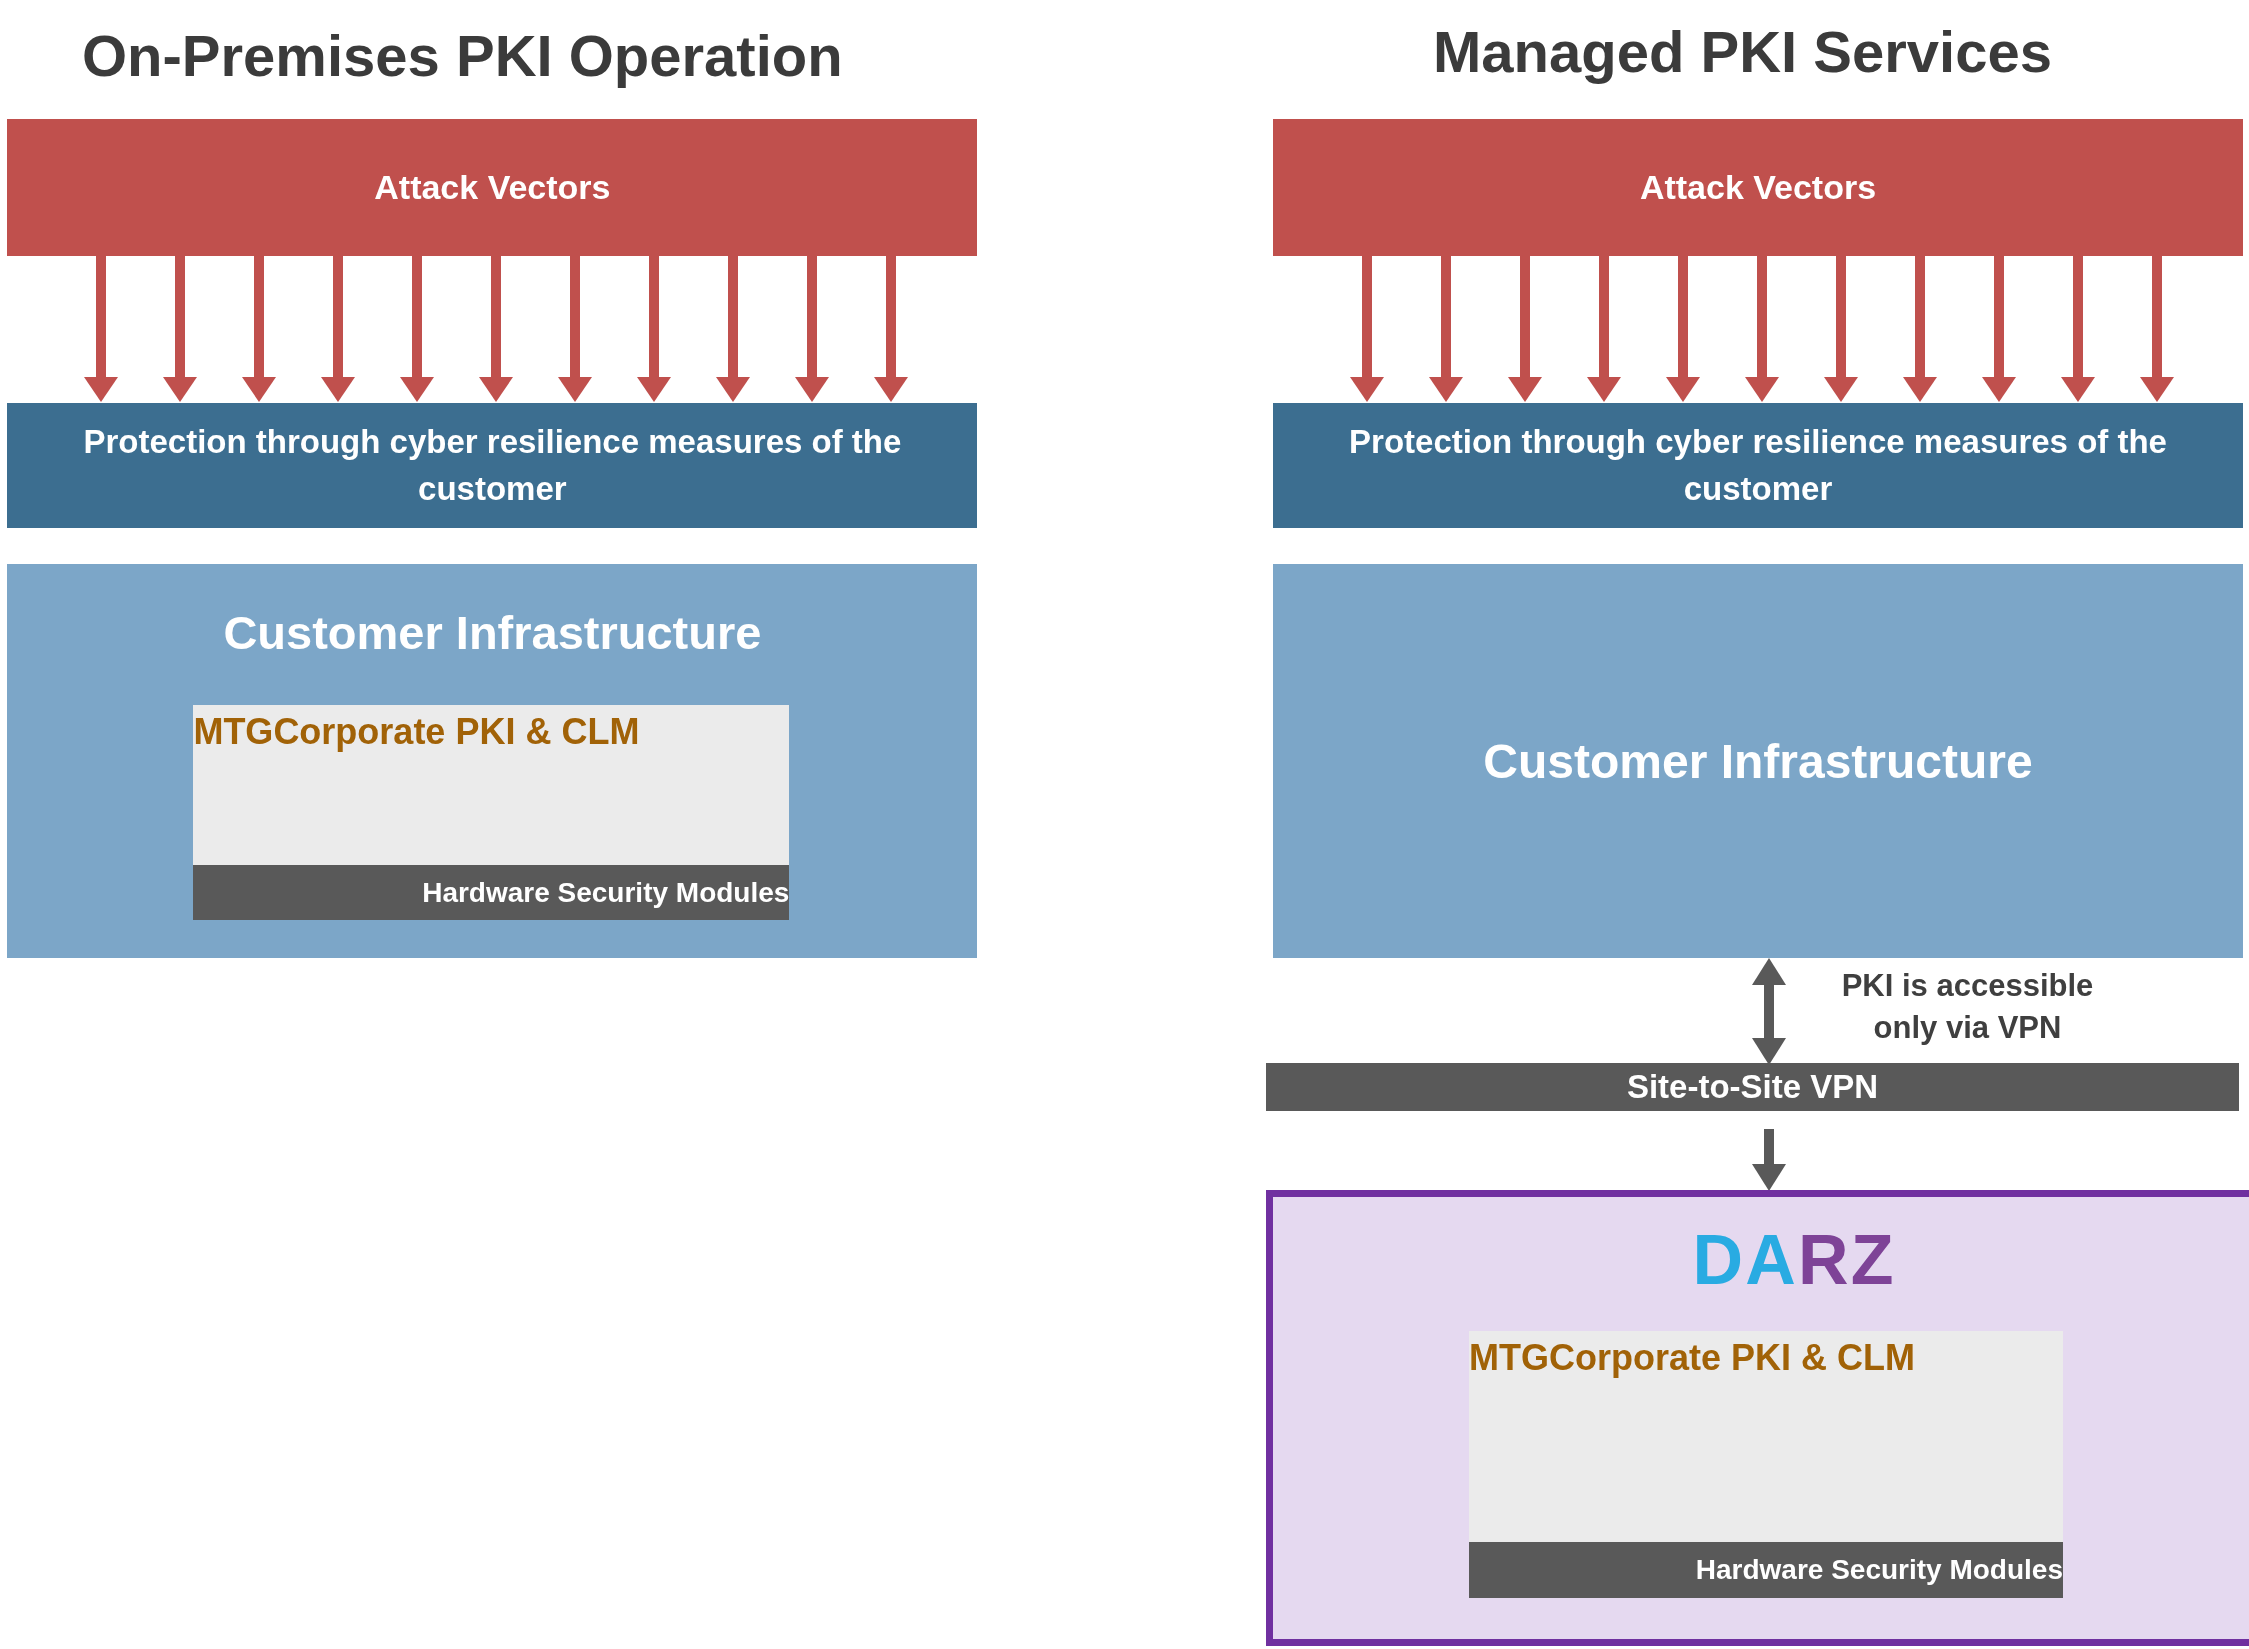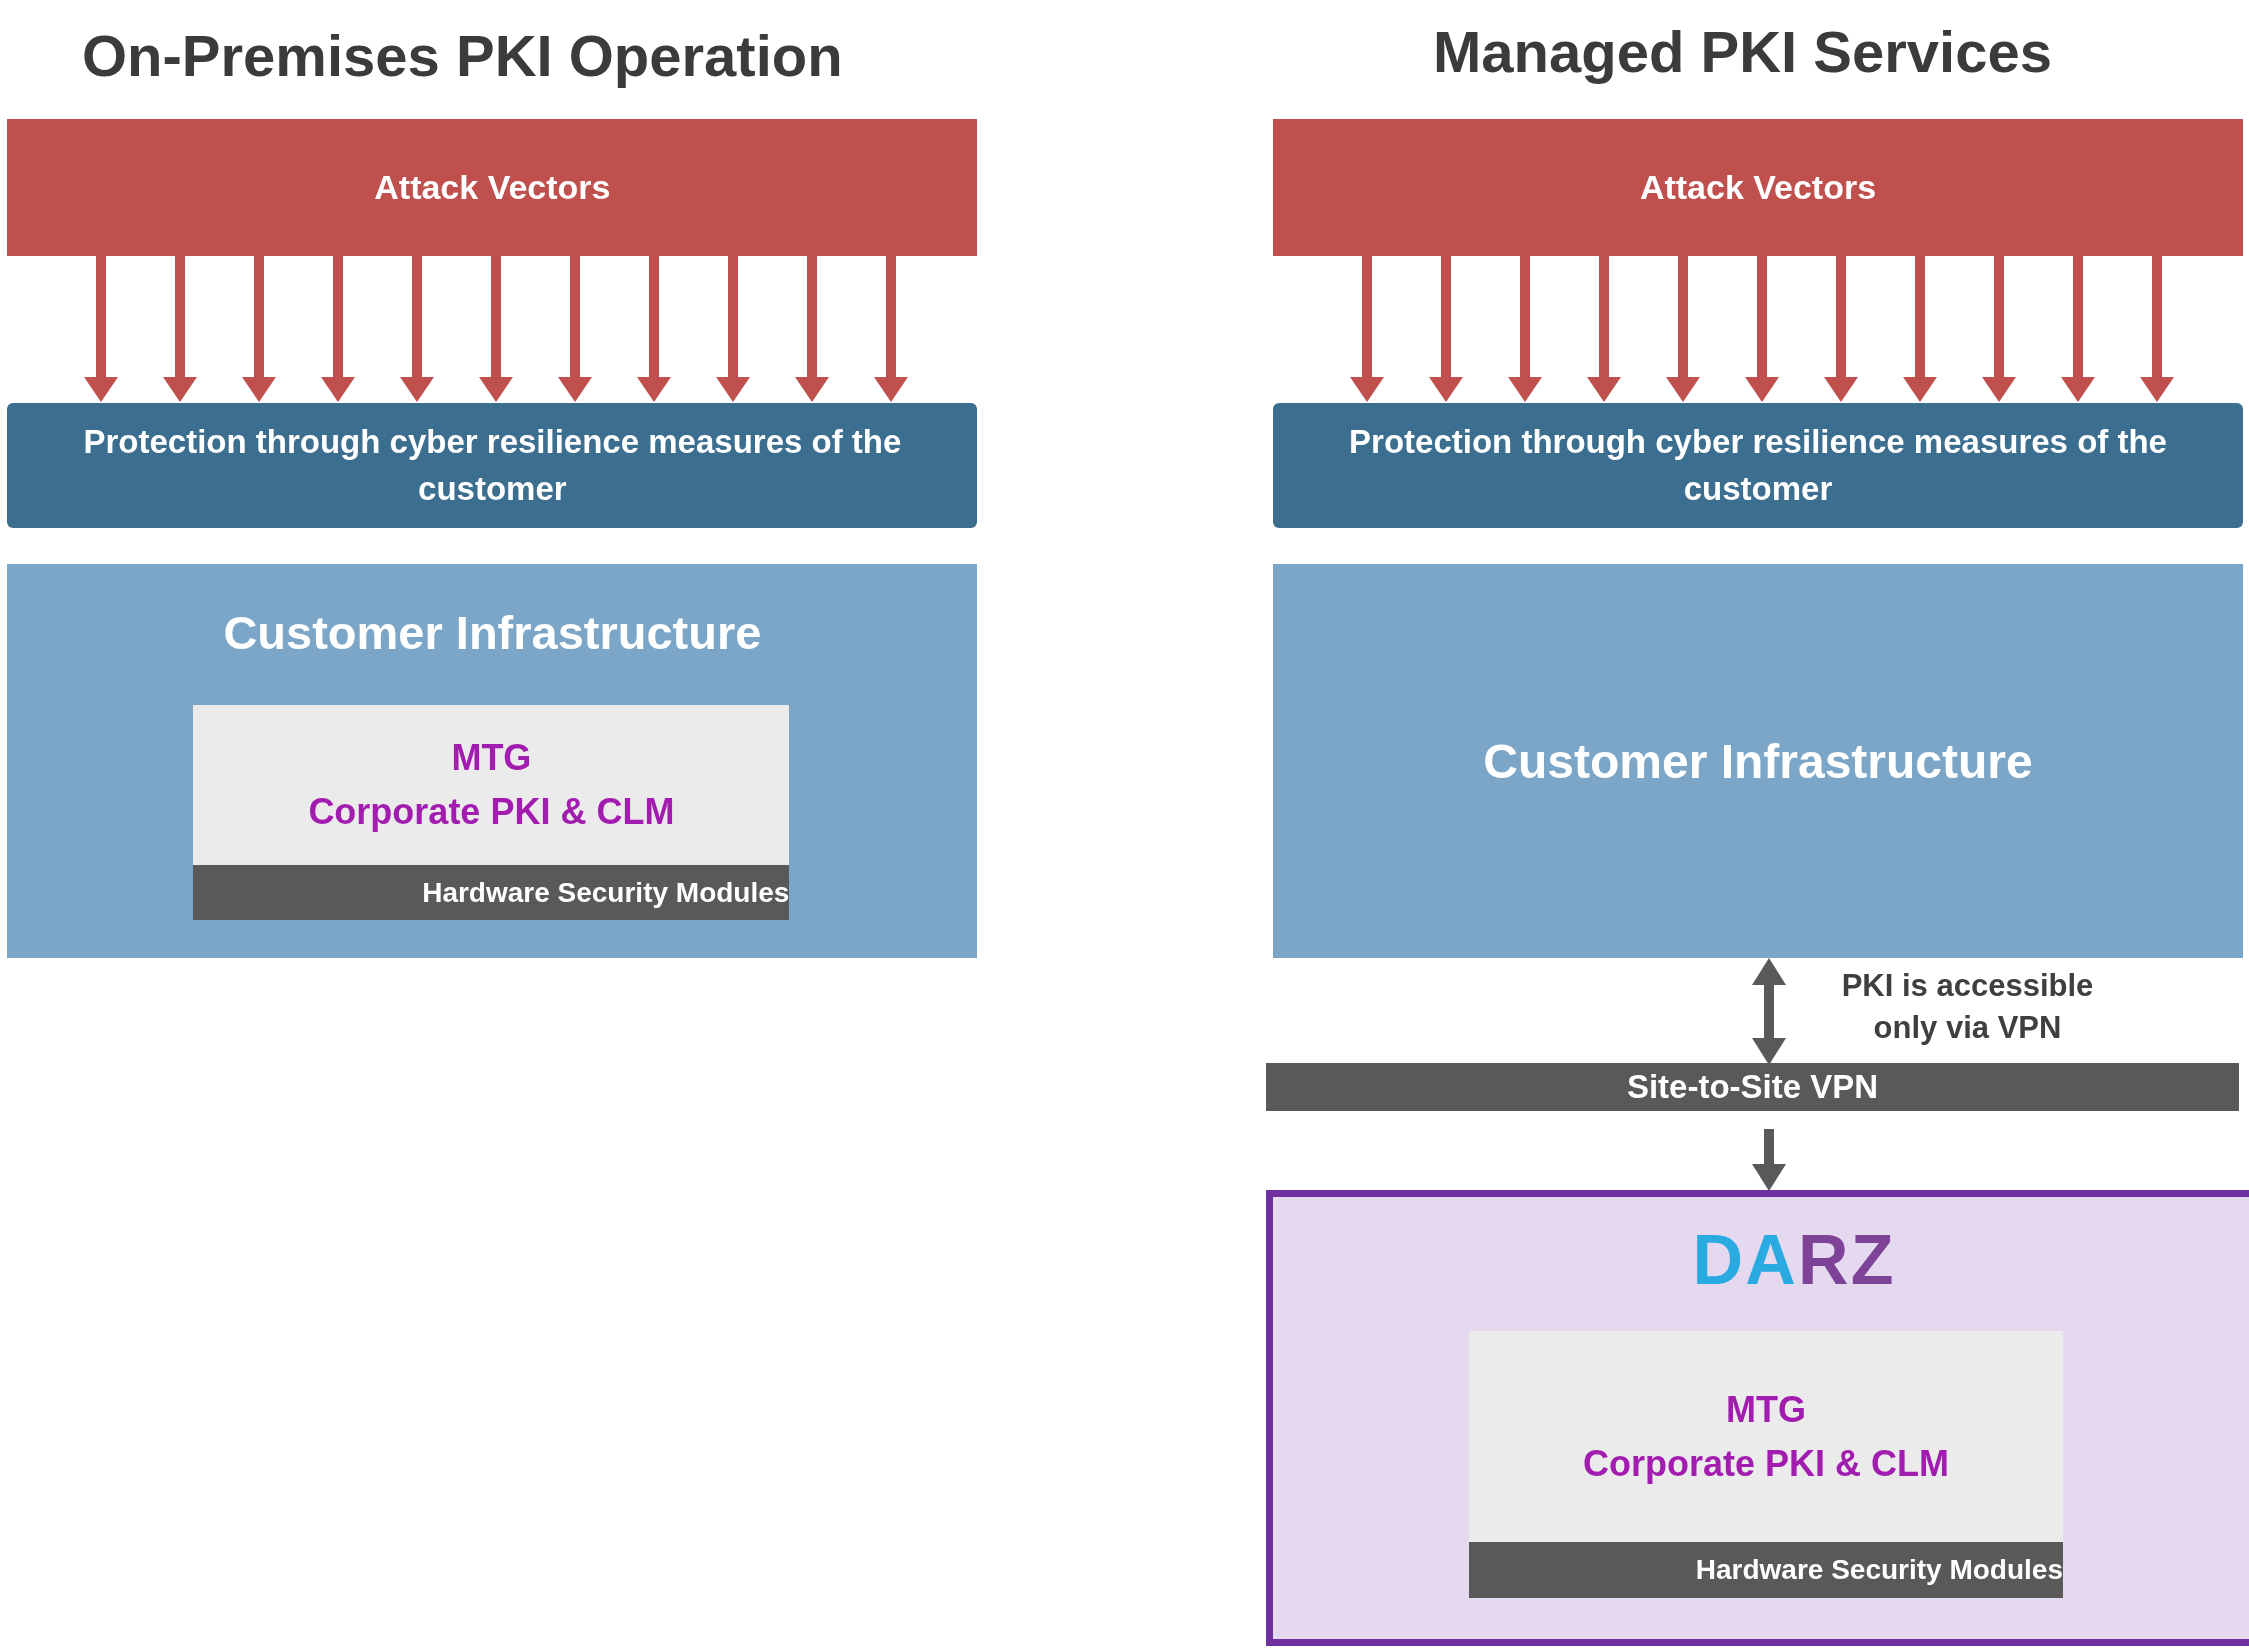--- a/index.html
+++ b/index.html
@@ -24,36 +24,36 @@
     font-size: 34px;
     display: flex; align-items: center; justify-content: center;
   }
   .protection-box {
     background: var(--steel-blue);
     color: #ffffff;
     font-size: 33px;
     line-height: 1.4;
     text-align: center;
     display: flex; align-items: center; justify-content: center;
-    padding: 0 13px; box-sizing: border-box; border-radius: 6px;
+    padding: 0 13px; box-sizing: border-box;
   }
   .customer-box { background: var(--light-blue); }
   .customer-label {
     color: #ffffff;
     font-size: 47px;
     text-align: center;
     width: 100%;
   }
   .gray-inner {
     background: var(--light-gray);
-    color: #a21caf;
+    color: #a16207;
     font-size: 36px;
     line-height: 1.5;
     text-align: center;
-    display: flex; flex-direction: column; justify-content: center;
+    display: flex; flex-direction: row; justify-content: flex-start;
   }
   .hsm-bar {
     background: var(--dark-gray);
     color: #ffffff;
     font-size: 28px;
     display: flex; align-items: center; justify-content: flex-end;
   }
   .arrows {
     display: flex;
     justify-content: space-between;

